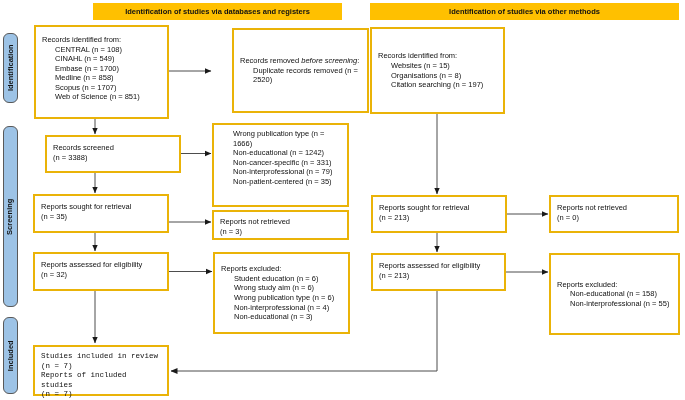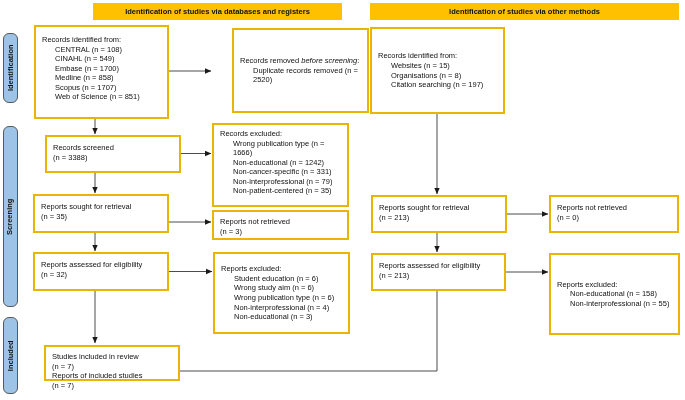--- a/index.html
+++ b/index.html
@@ -69,21 +69,20 @@
     <div><span>Records removed </span><em>before screening</em><span>:</span></div>
     <div class="ind">Duplicate records removed (n = 2520)</div>
   </div>
 
   <div class="box" style="left:45px;top:135px;width:136px;height:38px;">
     <div>Records screened</div>
     <div>(n = 3388)</div>
   </div>
 
   <div class="box" style="left:212px;top:123px;width:137px;height:84px;padding-top:4px;">
-    <div>Records excluded:</div>
     <div class="ind">Wrong publication type (n = 1666)</div>
     <div class="ind">Non-educational (n = 1242)</div>
     <div class="ind">Non-cancer-specific (n = 331)</div>
     <div class="ind">Non-interprofessional (n = 79)</div>
     <div class="ind">Non-patient-centered (n = 35)</div>
   </div>
 
   <div class="box" style="left:33px;top:194px;width:136px;height:39px;">
     <div>Reports sought for retrieval</div>
     <div>(n = 35)</div>
@@ -101,21 +100,21 @@
 
   <div class="box vc" style="left:213px;top:252px;width:137px;height:82px;">
     <div>Reports excluded:</div>
     <div class="ind">Student education (n = 6)</div>
     <div class="ind">Wrong study aim (n = 6)</div>
     <div class="ind">Wrong publication type (n = 6)</div>
     <div class="ind">Non-interprofessional (n = 4)</div>
     <div class="ind">Non-educational (n = 3)</div>
   </div>
 
-  <div class="box" style="left:44px;top:345px;width:136px;height:36px;padding-top:5px;">
+  <div class="box" style="left:33px;top:345px;width:136px;height:51px;padding-top:5px;font-family:Liberation Mono, monospace;">
     <div>Studies included in review</div>
     <div>(n = 7)</div>
     <div>Reports of included studies</div>
     <div>(n = 7)</div>
   </div>
 
   <div class="box vc" style="left:370px;top:27px;width:135px;height:87px;">
     <div>Records identified from:</div>
     <div class="ind">Websites (n = 15)</div>
     <div class="ind">Organisations (n = 8)</div>

